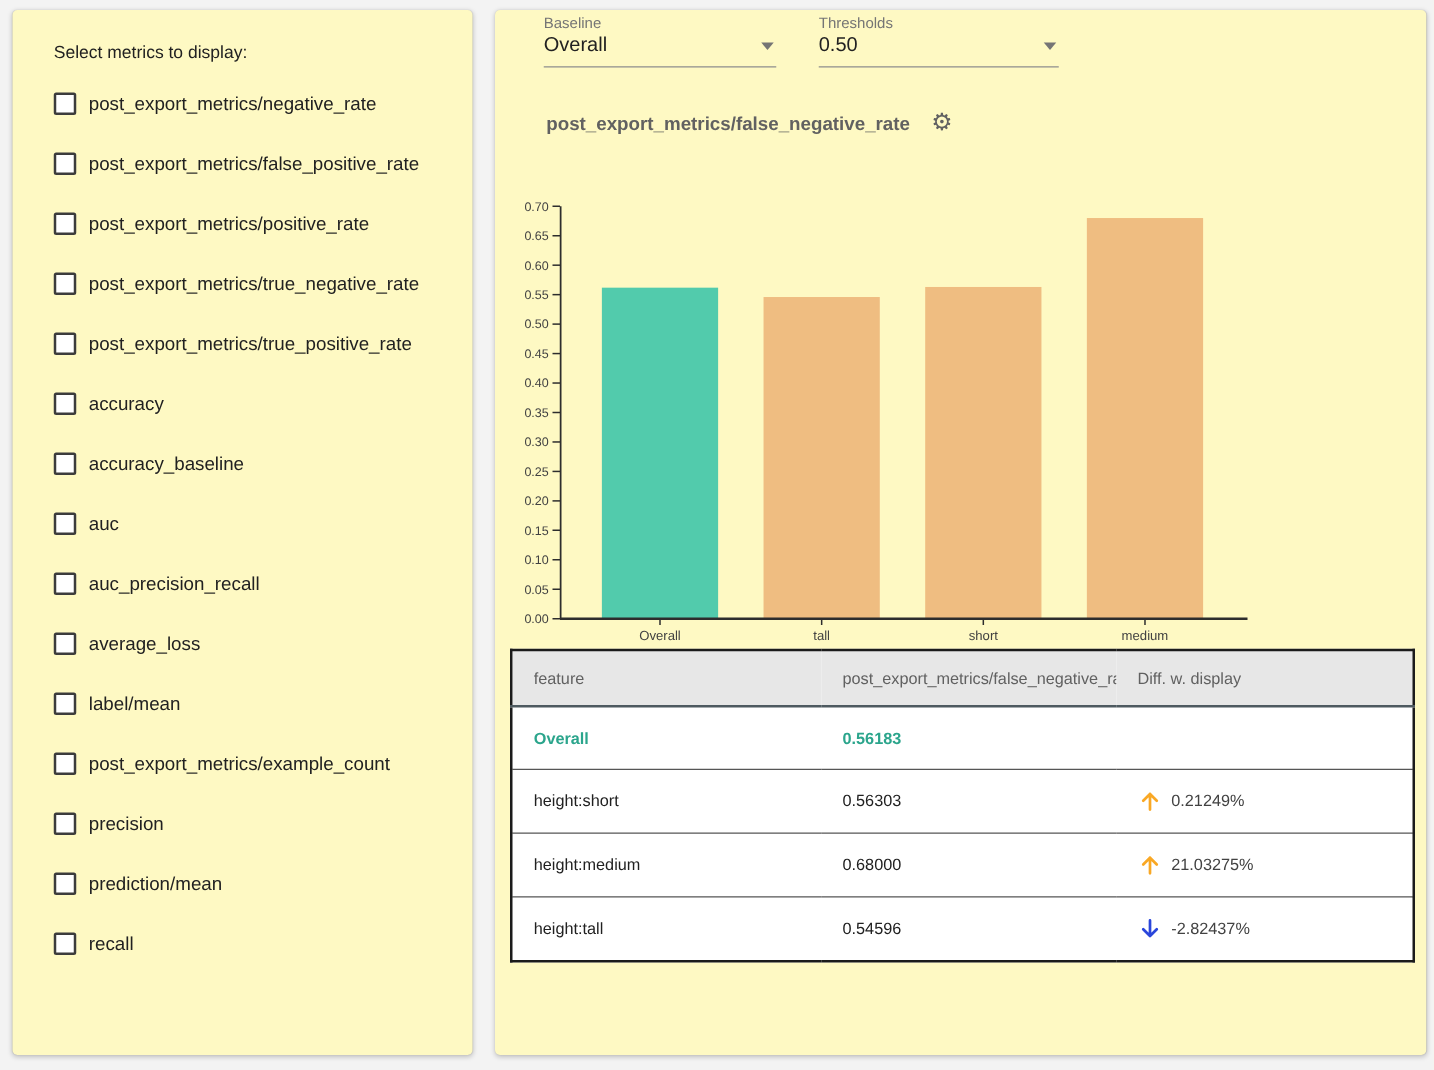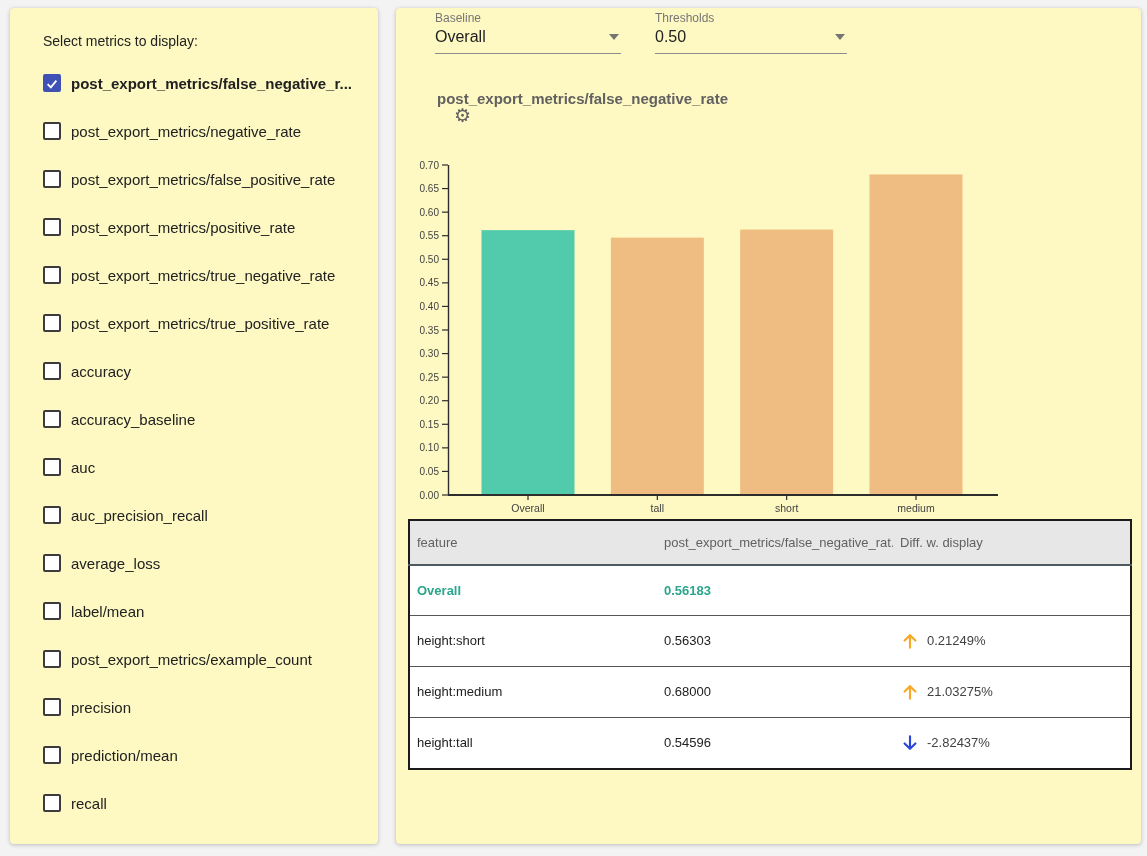--- a/index.html
+++ b/index.html
@@ -26,56 +26,48 @@
   .dd-label { font-size:12px; color:#757575; margin-bottom:3px; }
   .dd-value-row { display:flex; align-items:center; justify-content:space-between;
                   border-bottom:1px solid #8d8d8d; padding-bottom:7px; }
   .dd-baseline .dd-value-row { width:186px; }
   .dd-thresholds .dd-value-row { width:192px; }
   .dd-value { font-size:16px; color:#212121; }
   .dd-arrow { width:0; height:0; border-left:5px solid transparent; border-right:5px solid transparent;
               border-top:6px solid #757575; margin-right:2px; }
 
   
-  .chart-title-row { display:flex; align-items:flex-start; margin:36px 0 0 41px;flex-direction:column; }
+  .chart-title-row { display:flex; align-items:flex-end; margin:36px 0 0 41px; }
   .chart-title { font-size:15px; font-weight:bold; color:#616161; }
   .gear { font-size:19px; color:#616161; margin-left:17px; line-height:18px; cursor:pointer; }
 
   
   #chart { position:absolute; left:12px; top:148px; }
   #chart text { font-family:"Liberation Sans","DejaVu Sans",sans-serif; fill:#424242; }
 
   
   .table-wrap { position:absolute; left:12px; top:511px; width:722px; }
   table { width:100%; border-collapse:collapse; table-layout:fixed; border:2px solid #1b1b1b; background:#fff; }
   col.c1 { width:248px; } col.c2 { width:236px; } col.c3 { width:238px; }
   thead th { height:45px; background:#e7e7e7; font-size:13px; font-weight:normal; color:#616161;
              text-align:left; border-bottom:2px solid #4e5a60; }
   tbody td { height:50px; font-size:13px; color:#212121; }
   tbody tr + tr td { border-top:1.5px solid #565656; }
-  th, td { padding-left:7px; overflow:hidden; white-space:nowrap; }
+  th, td { padding-left:17px; overflow:hidden; white-space:nowrap; }
   tr.baseline-row td { color:#2ba58c; font-weight:bold; }
   .col-diff { display:flex; align-items:center; height:50px; }
   .arrow { width:20px; height:20px; margin-right:7px; }
   .diff-text { font-size:13px; color:#424242; font-weight:normal; }
 </style>
 </head>
 <body>
 
 <div class="card left-card">
   <div class="sidebar-heading">Select metrics to display:</div>
   <div id="metric-list">
-      <div class="metric-row">
-        <span class="cb checked">
-          <svg viewBox="0 0 24 24">
-            <path d="M4.5 13l5.5 5.5L19.5 7" fill="none" stroke="#fff" stroke-width="3.2"></path>
-          </svg>
-        </span>
-        <span class="metric-label bold">post_export_metrics/false_negative_r...</span>
-      </div>
       <div class="metric-row">
         <span class="cb"></span>
         <span class="metric-label">post_export_metrics/negative_rate</span>
       </div>
       <div class="metric-row">
         <span class="cb"></span>
         <span class="metric-label">post_export_metrics/false_positive_rate</span>
       </div>
       <div class="metric-row">
         <span class="cb"></span>

